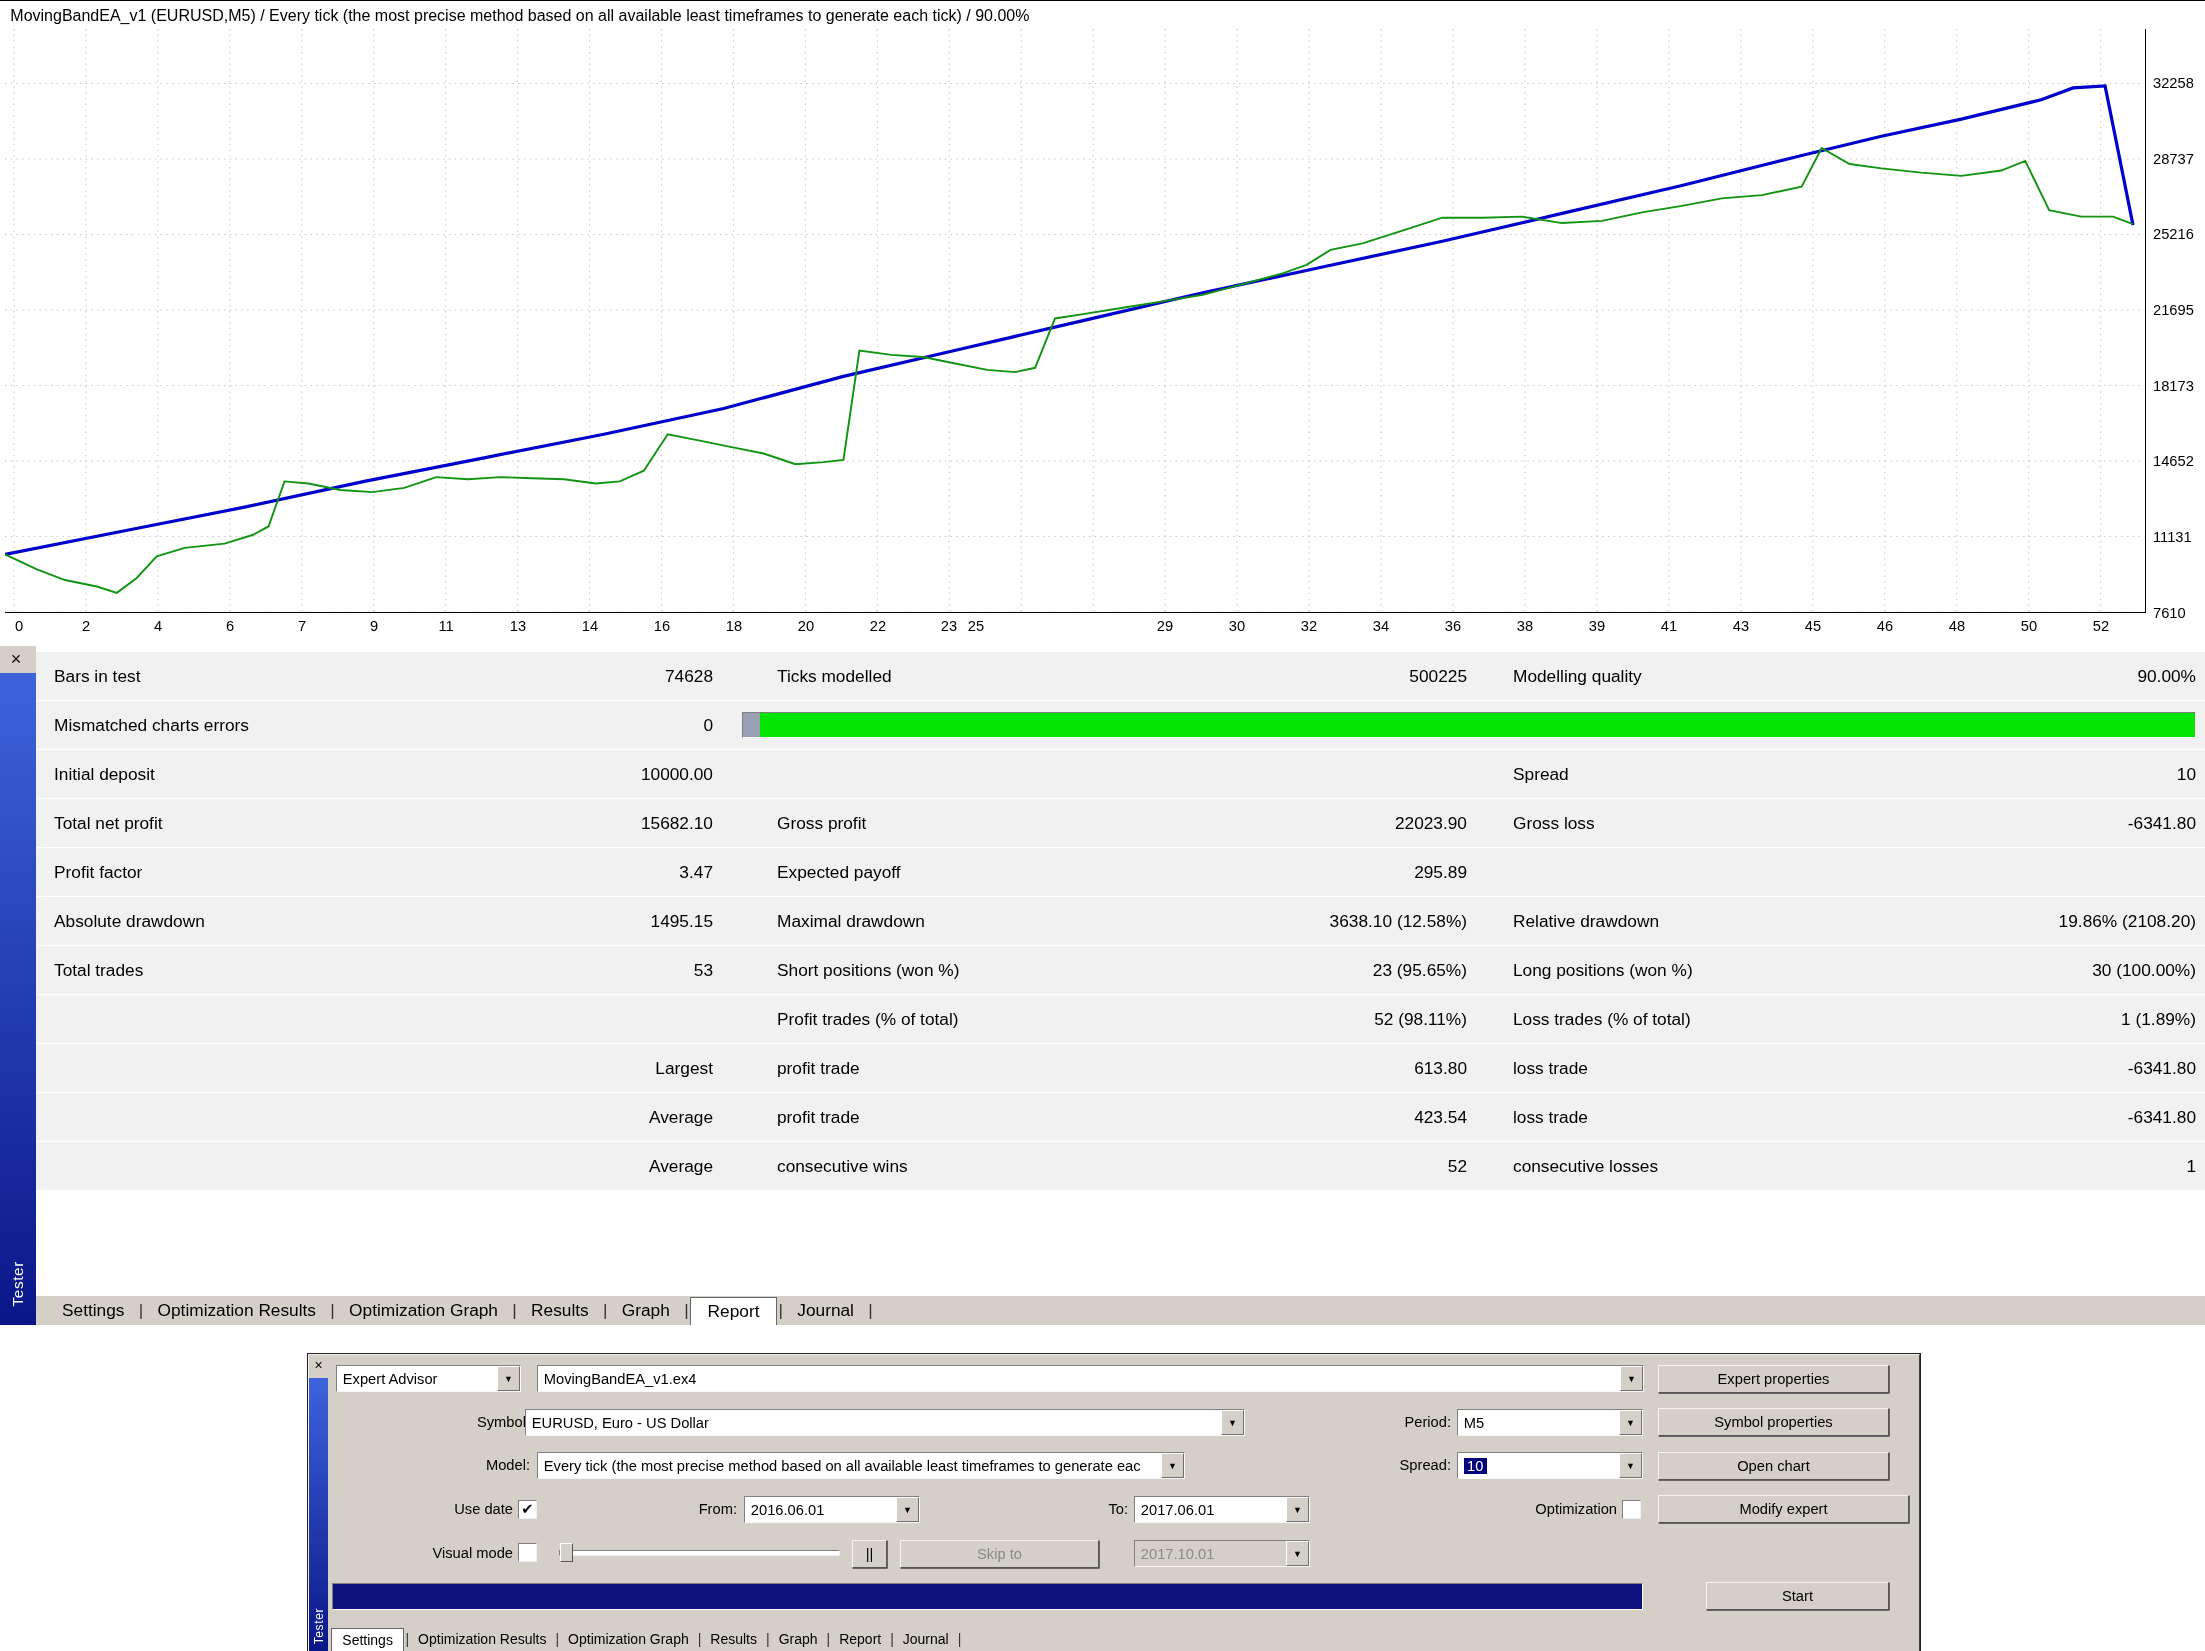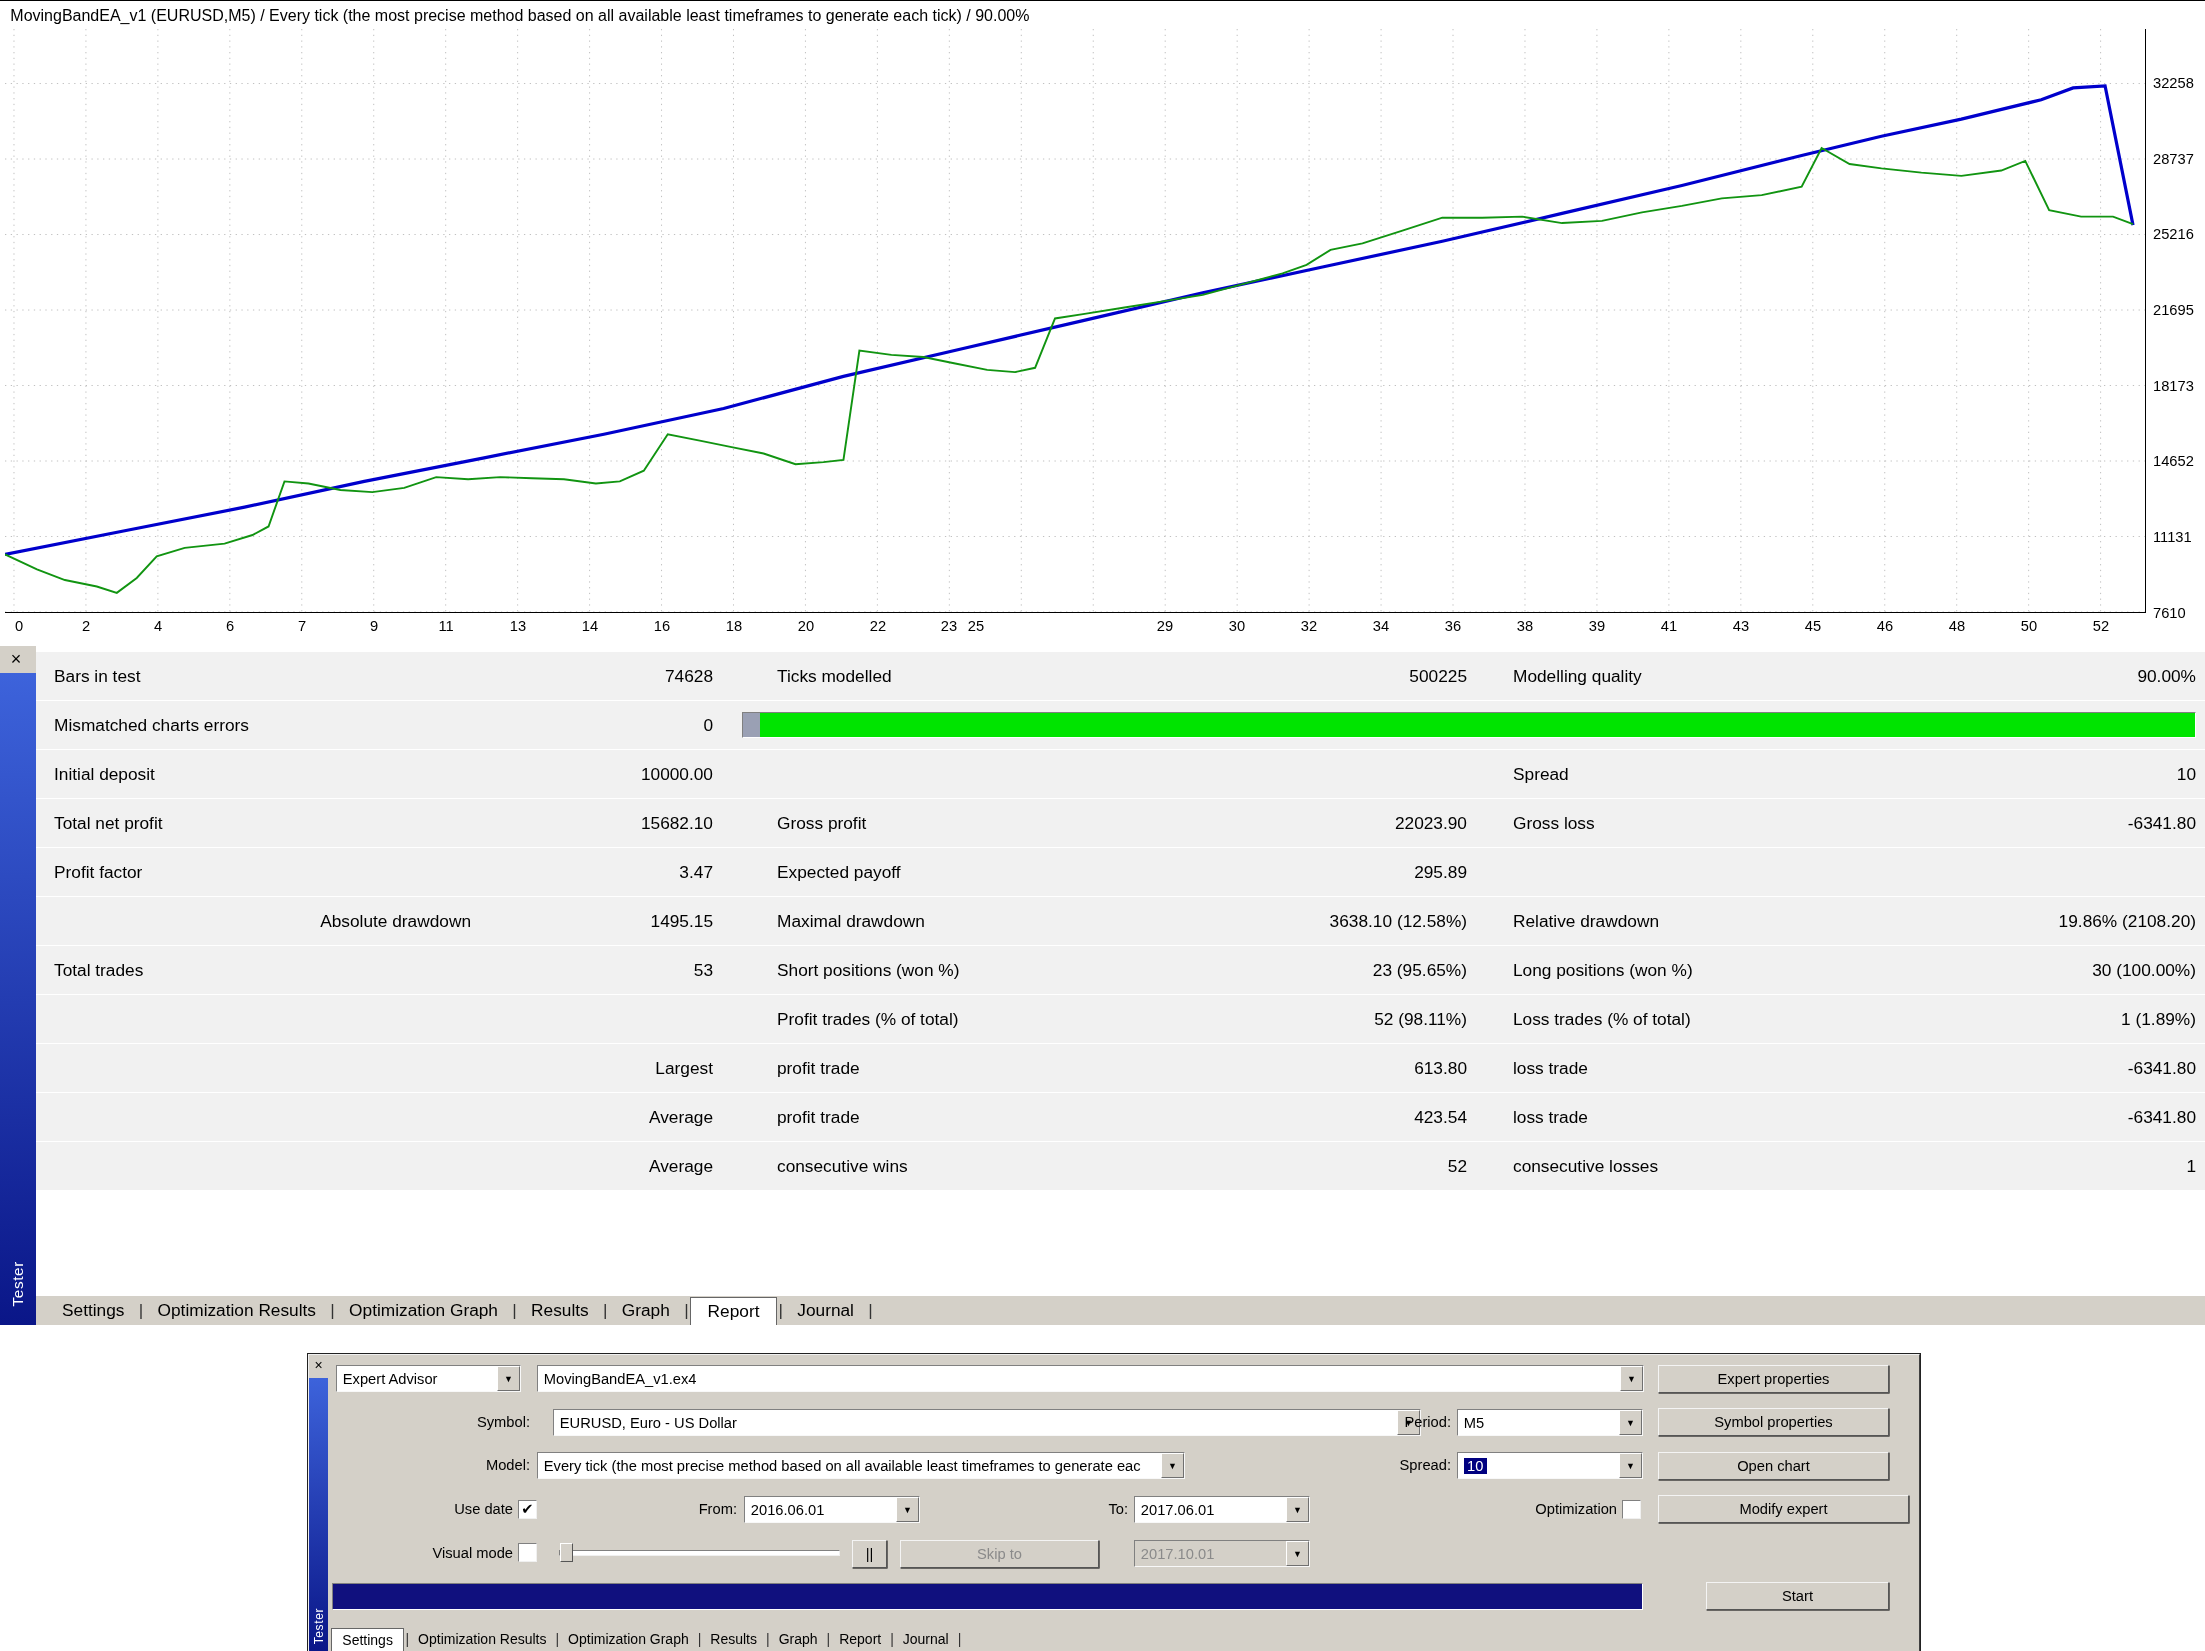--- a/index.html
+++ b/index.html
@@ -199,21 +199,21 @@
     </div>
     <div class="trow">
       <div class="tcell lab" style="grid-column: 1;">Profit factor</div>
       <div class="tcell val" style="grid-column: 2;">3.47</div>
       <div class="tcell lab" style="grid-column: 4;">Expected payoff</div>
       <div class="tcell val" style="grid-column: 5;">295.89</div>
       <div class="tcell lab" style="grid-column: 7;"></div>
       <div class="tcell val" style="grid-column: 8;"></div>
     </div>
     <div class="trow">
-      <div class="tcell lab" style="grid-column: 1; text-align: right;">Absolute drawdown</div>
+      <div class="tcell lab" style="grid-column: 1;">Absolute drawdown</div>
       <div class="tcell val" style="grid-column: 2;">1495.15</div>
       <div class="tcell lab" style="grid-column: 4;">Maximal drawdown</div>
       <div class="tcell val" style="grid-column: 5;">3638.10 (12.58%)</div>
       <div class="tcell lab" style="grid-column: 7;">Relative drawdown</div>
       <div class="tcell val" style="grid-column: 8;">19.86% (2108.20)</div>
     </div>
     <div class="trow">
       <div class="tcell lab" style="grid-column: 1;">Total trades</div>
       <div class="tcell val" style="grid-column: 2;">53</div>
       <div class="tcell lab" style="grid-column: 4;">Short positions (won %)</div>
@@ -286,21 +286,21 @@
       <span class="ctxt">Expert Advisor</span>
       <span class="carrow">▼</span>
     </div>
     <div class="combo" style="left:228px;top:10.3px;width:1107px">
       <span class="ctxt">MovingBandEA_v1.ex4</span>
       <span class="carrow">▼</span>
     </div>
     <button class="btn" style="left:1349px;top:9.6px;width:231px">Expert properties</button>
 
     <div class="lbl" style="left:93px;top:54px;width:128px">Symbol:</div>
-    <div class="combo" style="left:244px;top:54px;width:868px">
+    <div class="combo" style="left:216px;top:54px;width:720px">
       <span class="ctxt">EURUSD, Euro - US Dollar</span>
       <span class="carrow">▼</span>
     </div>
     <div class="lbl" style="left:1025px;top:54px;width:117px">Period:</div>
     <div class="combo" style="left:1148px;top:54px;width:186px">
       <span class="ctxt">M5</span>
       <span class="carrow">▼</span>
     </div>
     <button class="btn" style="left:1349px;top:53px;width:231px">Symbol properties</button>
 

